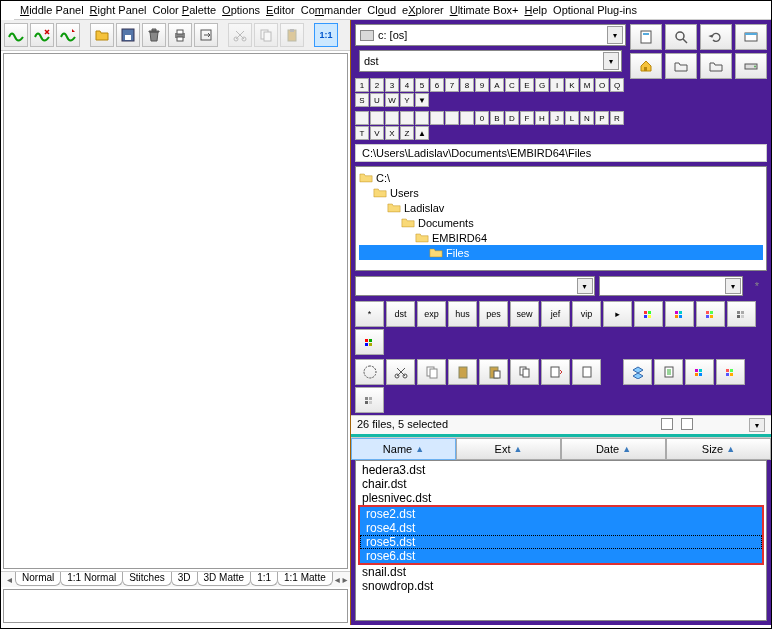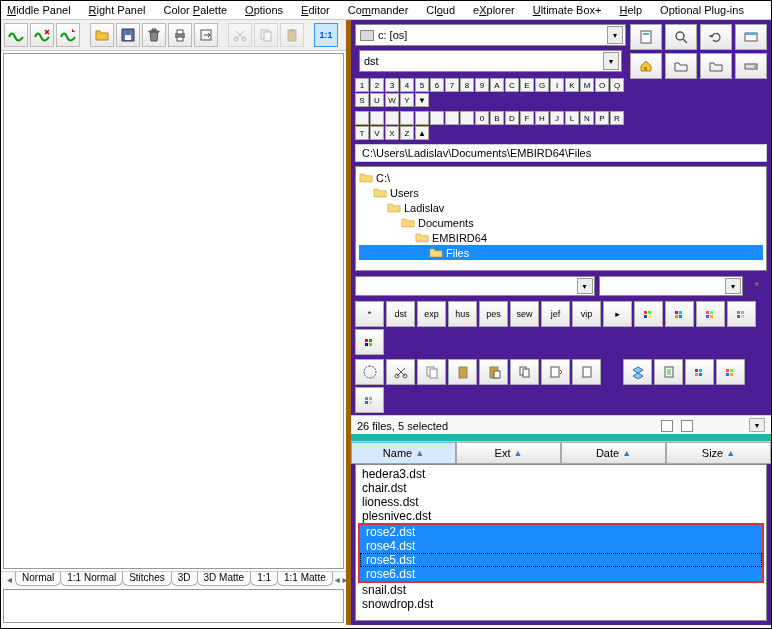--- a/index.html
+++ b/index.html
@@ -1,21 +1,21 @@
 <!DOCTYPE html>
 <html><head>
 <meta charset="utf-8">
 <style>
 * { box-sizing: border-box; margin: 0; padding: 0; }
 body { font-family: "Segoe UI", Tahoma, sans-serif; font-size: 11px; background: #fff; color: #000; width: 772px; height: 629px; overflow: hidden; border: 1px solid #000; }
-.menubar { display: flex; gap: 18px; padding: 3px 6px; background: #fff; border-bottom: 1px solid #ccc; }
+.menubar { display: flex; gap: 6px; padding: 3px 6px; background: #fff; border-bottom: 1px solid #ccc; margin-left: 13px; }
 .menubar span { cursor: default; }
 .menubar span u { text-decoration: underline; }
 .main { display: flex; height: calc(100% - 22px); }
-.left-panel { width: 350px; display: flex; flex-direction: column; border-right: 5px solid #a16207; }
+.left-panel { width: 350px; display: flex; flex-direction: column; border-right: 1px solid #a16207; }
 .toolbar1 { display: flex; gap: 2px; padding: 3px; background: #f0f0f0; border-bottom: 1px solid #ccc; align-items: center; }
 .tbtn { width: 24px; height: 24px; border: 1px solid #bbb; background: linear-gradient(#fff,#e8e8e8); display: flex; align-items: center; justify-content: center; font-size: 10px; cursor: pointer; }
 .tbtn.active { border: 1px solid #3399ff; background: #cce8ff; }
 .tbtn svg { width: 16px; height: 16px; }
 .sep { width: 6px; }
 .preview-area { flex: 1; background: #fff; border: 1px solid #999; margin: 2px; }
 .tabs { display: flex; padding: 0 3px; border-top: 1px solid #ccc; background: #f8f8f8; font-size: 10px; overflow: hidden; white-space: nowrap; }
 .tab { padding: 2px 6px; border: 1px solid #aaa; border-top: none; border-radius: 0 0 6px 6px; background: #fff; margin-right: -1px; cursor: pointer; }
 .tab-arrows { padding: 2px 3px; color: #666; }
 .bottom-strip { height: 34px; border: 1px solid #999; margin: 2px; background: #fff; }
@@ -33,21 +33,21 @@
 .tree-node { display: flex; align-items: center; height: 15px; }
 .tree-node .folder-icon { width: 14px; height: 11px; margin-right: 3px; }
 .tree-node.selected { background: #1a8cff; color: #fff; }
 .combo-row { display: flex; gap: 4px; padding: 3px 4px; align-items: center; }
 .combo-row .cbox { flex: 1; height: 20px; border: 1px solid #888; background: #fff; position: relative; }
 .combo-row .cbox .dd { position: absolute; right: 1px; top: 1px; width: 16px; height: 16px; border: 1px solid #999; background: #eee; display:flex;align-items:center;justify-content:center;font-size:8px; }
 .combo-row .ast { width: 20px; text-align: center; color: #888; }
 .fmt-row { display: flex; gap: 2px; padding: 2px 4px; flex-wrap: wrap; }
 .fmt-btn { width: 29px; height: 26px; border: 1px solid #aaa; background: linear-gradient(#fff,#e8e8e8); font-size: 9px; display: flex; align-items: center; justify-content: center; cursor: pointer; overflow: hidden; }
 .tool-row { display: flex; gap: 2px; padding: 2px 4px; flex-wrap: wrap; }
-.status-row { display: flex; align-items: flex-end; padding: 2px 6px; font-size: 11px; gap: 8px; border-top: 1px solid #ccc; border-bottom: 7px solid #14b8a6; background: #f8f8f8; }
+.status-row { display: flex; align-items: flex-start; padding: 2px 6px; font-size: 11px; gap: 8px; border-top: 1px solid #ccc; border-bottom: 3px solid #14b8a6; background: #f8f8f8; }
 .status-row .chk { width: 12px; height: 12px; border: 1px solid #888; background: #fff; }
 .status-row .spacer { flex: 1; }
 .status-row .menu-drop { width: 16px; height: 14px; border: 1px solid #aaa; background: #eee; display:flex;align-items:center;justify-content:center;font-size:7px; }
 .headers { display: flex; border-top: 1px solid #ccc; }
 .hcell { flex: 1; border: 1px solid #aaa; background: linear-gradient(#fff,#e4e4e4); padding: 4px 0; text-align: center; font-size: 11px; cursor: pointer; display:flex;align-items:center;justify-content:center;gap:3px; }
 .hcell.active { background: #d6e9ff; border-color: #6bb0f0; }
 .hcell .sort { color: #3a7abd; font-size: 9px; }
 .file-list { flex: 1; background: #fff; border: 1px solid #888; margin: 0 4px 4px 4px; overflow-y: scroll; padding: 2px 0; position: relative; }
 .file-item { padding: 0 6px; height: 14px; line-height: 14px; font-size: 12px; cursor: default; }
 .sel-group { border: 2px solid #e03030; margin: 0 2px; }
@@ -485,21 +485,20 @@
         </div>
         <div class="hcell">
           <span>Size</span>
           <span class="sort">▲</span>
         </div>
       </div>
 
     <div class="file-list" id="flist">
         <div class="file-item">hedera3.dst</div>
         <div class="file-item">chair.dst</div>
-        <div class="file-item">lioness.dst</div>
         <div class="file-item">plesnivec.dst</div>
         <div class="sel-group">
           <div class="file-item selected">rose2.dst</div>
           <div class="file-item selected">rose4.dst</div>
           <div class="file-item selected focused">rose5.dst</div>
           <div class="file-item selected">rose6.dst</div>
         </div>
         <div class="file-item">snail.dst</div>
         <div class="file-item">snowdrop.dst</div>
       </div>

